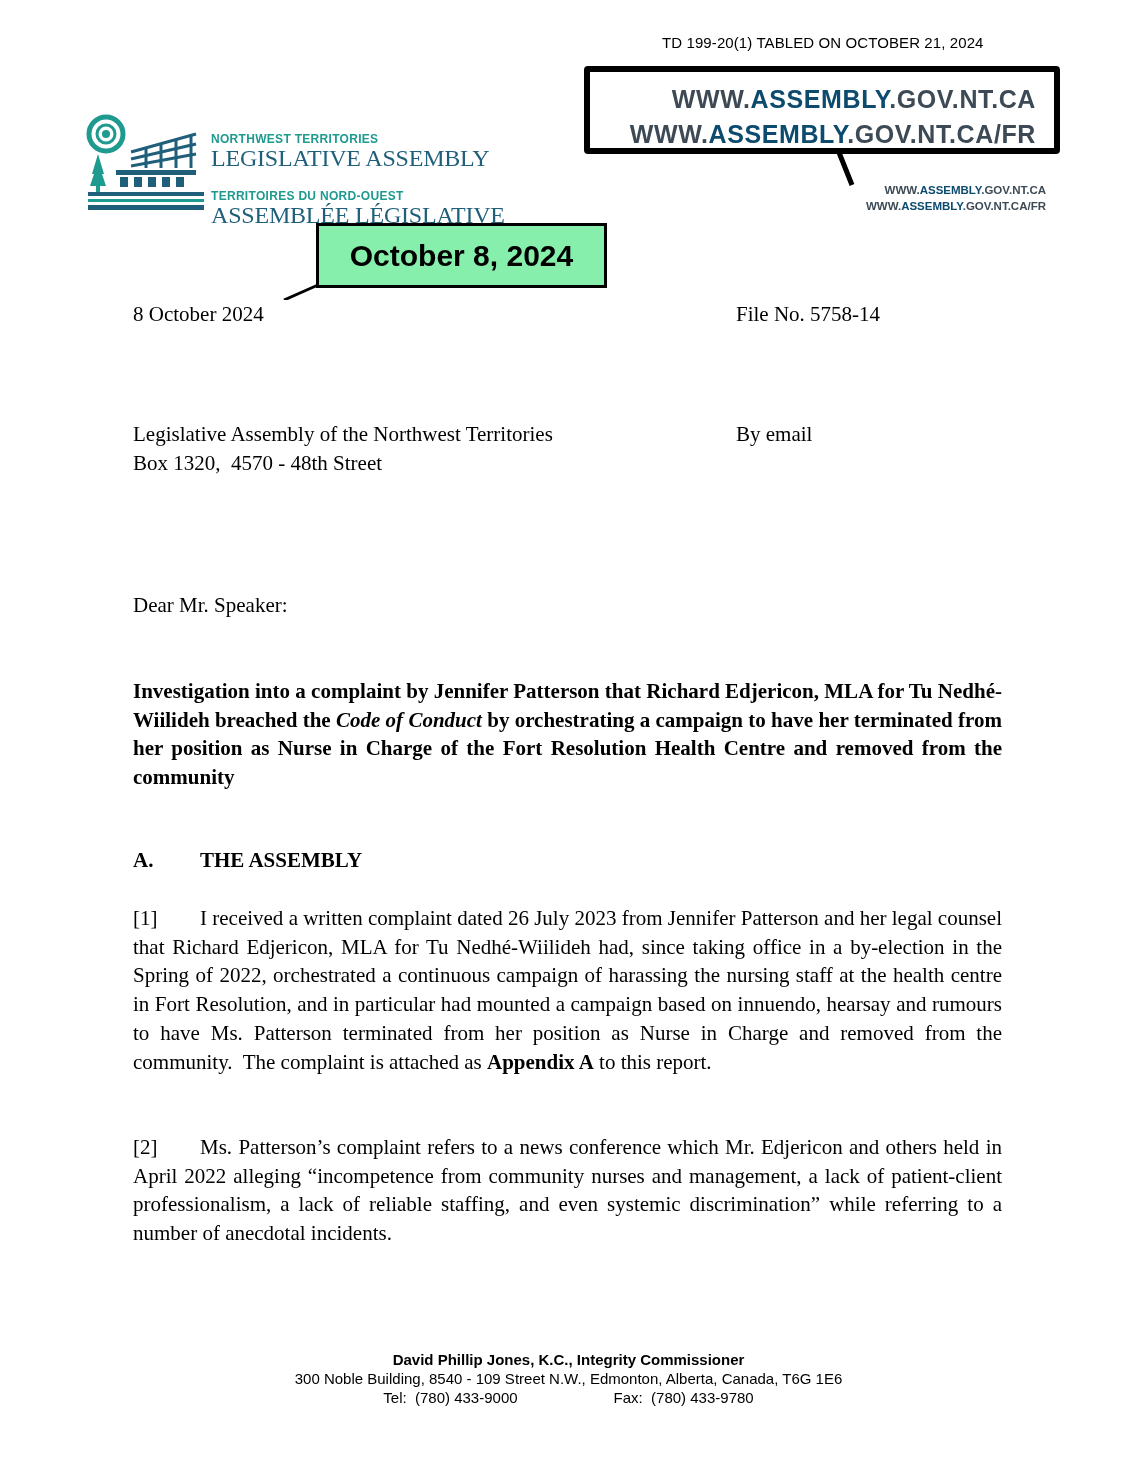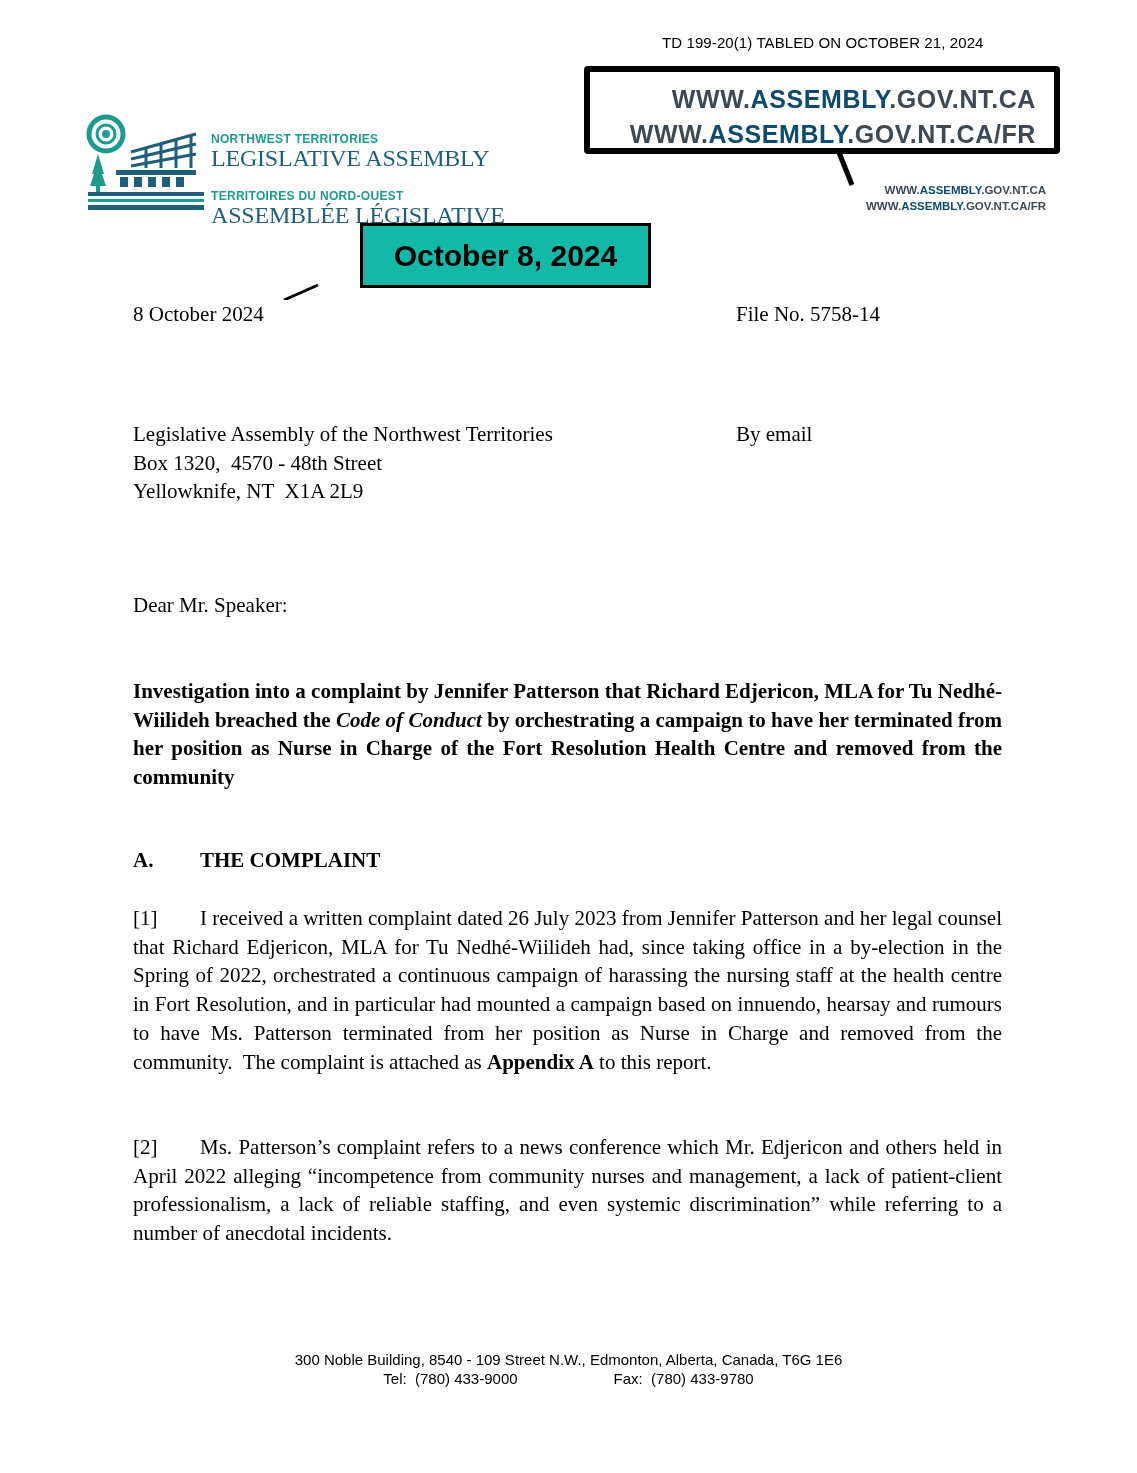--- a/index.html
+++ b/index.html
@@ -24,23 +24,23 @@
 
   #small-urls { right: 91px; top: 182px; text-align: right; font-size: 11.5px; font-weight: bold; color: #3d4a55; line-height: 16px; }
 
   #logo { left: 86px; top: 114px; width: 120px; height: 100px; }
   #logo-text { left: 211px; top: 133px; }
   #logo-text .small { font-family: "Liberation Sans", sans-serif; font-size: 12px; font-weight: bold; color: #1e9a8f; letter-spacing: 0.3px; line-height: 13px; }
   #logo-text .big { font-family: "Liberation Serif", serif; font-size: 24px; color: #1f5f7a; line-height: 24px; letter-spacing: -0.2px; }
 
   #date-box {
     left: 316px; top: 223px; width: 291px; height: 65px;
-    border: 3px solid #000; box-sizing: border-box; background: #14b8a6;
+    border: 3px solid #000; box-sizing: border-box; background: #86efac;
     display: flex; align-items: center; justify-content: center;
-    font-size: 30px; font-weight: bold; margin-left: 44px;
+    font-size: 30px; font-weight: bold;
   }
 
   .body-text { font-size: 21px; line-height: 28.5px; }
   #letter-date { left: 133px; top: 300px; }
   #file-no { left: 736px; top: 300px; }
   #address { left: 133px; top: 420px; }
   #by-email { left: 736px; top: 420px; }
   #salutation { left: 133px; top: 591px; }
 
   #subject { left: 133px; top: 677px; width: 869px; font-weight: bold; text-align: justify; font-size: 21px; line-height: 28.5px; }
@@ -117,34 +117,34 @@
 </div>
 
 <div id="date-box" class="abs sans">October 8, 2024</div>
 
 <div id="letter-date" class="abs serif body-text">8 October 2024</div>
 <div id="file-no" class="abs serif body-text">File No. 5758-14</div>
 
 <div id="address" class="abs serif body-text">
   <div>Legislative Assembly of the Northwest Territories</div>
   <div style="white-space:pre">Box 1320,  4570 - 48th Street</div>
-  <div style="white-space:pre">Yellowknife, NT  X1A 2L9</div>
 </div>
 <div id="by-email" class="abs serif body-text">By email</div>
 
 <div id="salutation" class="abs serif body-text">Dear Mr. Speaker:</div>
 
 <div id="subject" class="abs serif"><span>Investigation into a complaint by Jennifer Patterson that Richard Edjericon, MLA for Tu Nedhé-Wiilideh breached the </span><i>Code of Conduct</i><span> by orchestrating a campaign to have her terminated from her position as Nurse in Charge of the Fort Resolution Health Centre and removed from the community</span></div>
 
 <div id="section-a" class="abs serif">
-  <span class="num">A.</span><span>THE COMPLAINT</span>
+  <span class="num">A.</span><span>THE ASSEMBLY</span>
 </div>
 
 <div id="para1" class="abs serif para"><span class="pnum">[1]</span><span style="white-space:pre-wrap">I received a written complaint dated 26 July 2023 from Jennifer Patterson and her legal counsel that Richard Edjericon, MLA for Tu Nedhé-Wiilideh had, since taking office in a by-election in the Spring of 2022, orchestrated a continuous campaign of harassing the nursing staff at the health centre in Fort Resolution, and in particular had mounted a campaign based on innuendo, hearsay and rumours to have Ms. Patterson terminated from her position as Nurse in Charge and removed from the community.  The complaint is attached as </span><b>Appendix A</b><span> to this report.</span></div>
 
 <div id="para2" class="abs serif para"><span class="pnum">[2]</span><span>Ms. Patterson’s complaint refers to a news conference which Mr. Edjericon and others held in April 2022 alleging “incompetence from community nurses and management, a lack of patient-client professionalism, a lack of reliable staffing, and even systemic discrimination” while referring to a number of anecdotal incidents.</span></div>
 
 <div id="footer" class="abs sans">
+  <div class="name">David Phillip Jones, K.C., Integrity Commissioner</div>
   <div>300 Noble Building, 8540 - 109 Street N.W., Edmonton, Alberta, Canada, T6G 1E6</div>
   <div class="contact">
     <span class="tel" style="white-space:pre">Tel:  (780) 433-9000</span><span style="white-space:pre">Fax:  (780) 433-9780</span>
   </div>
 </div>
 
 </body></html>

